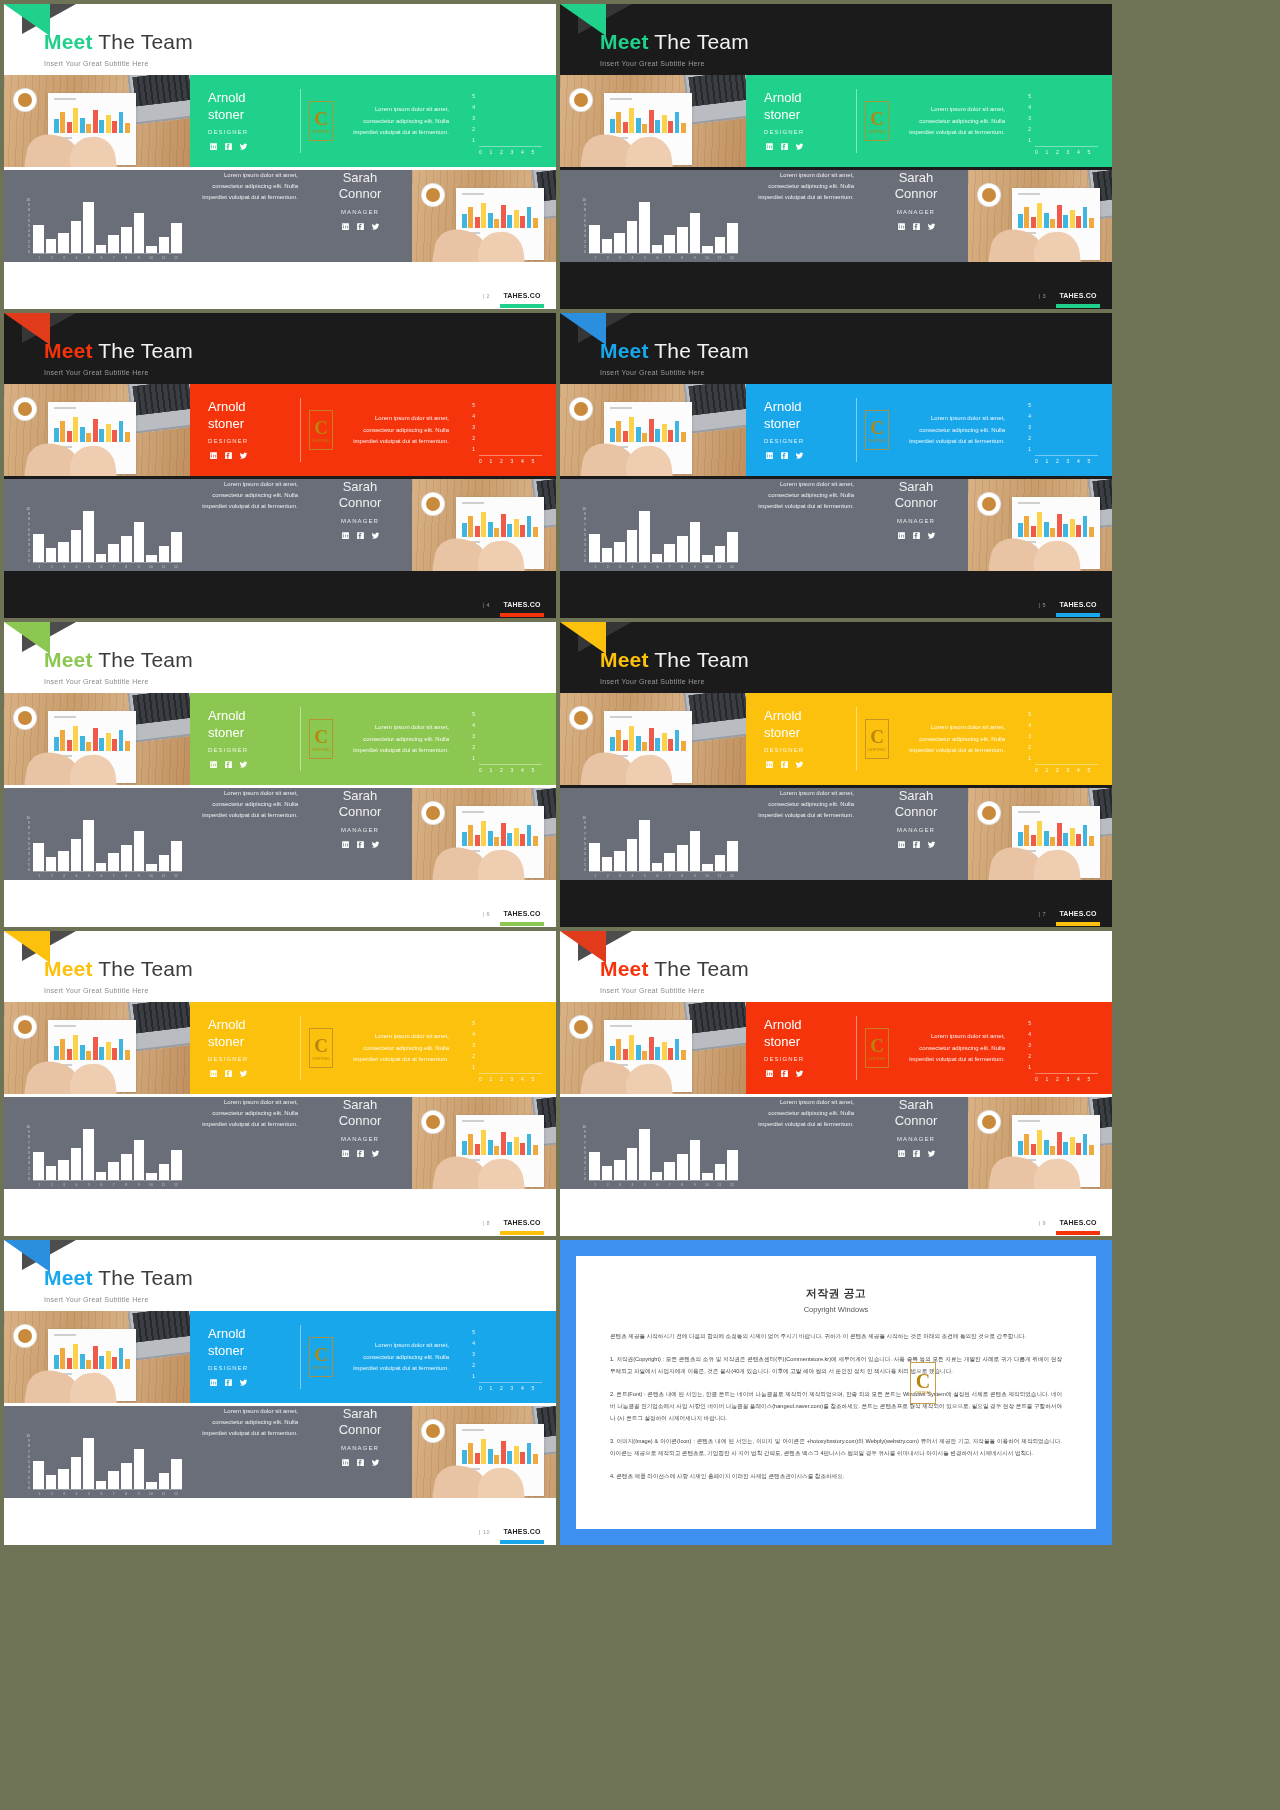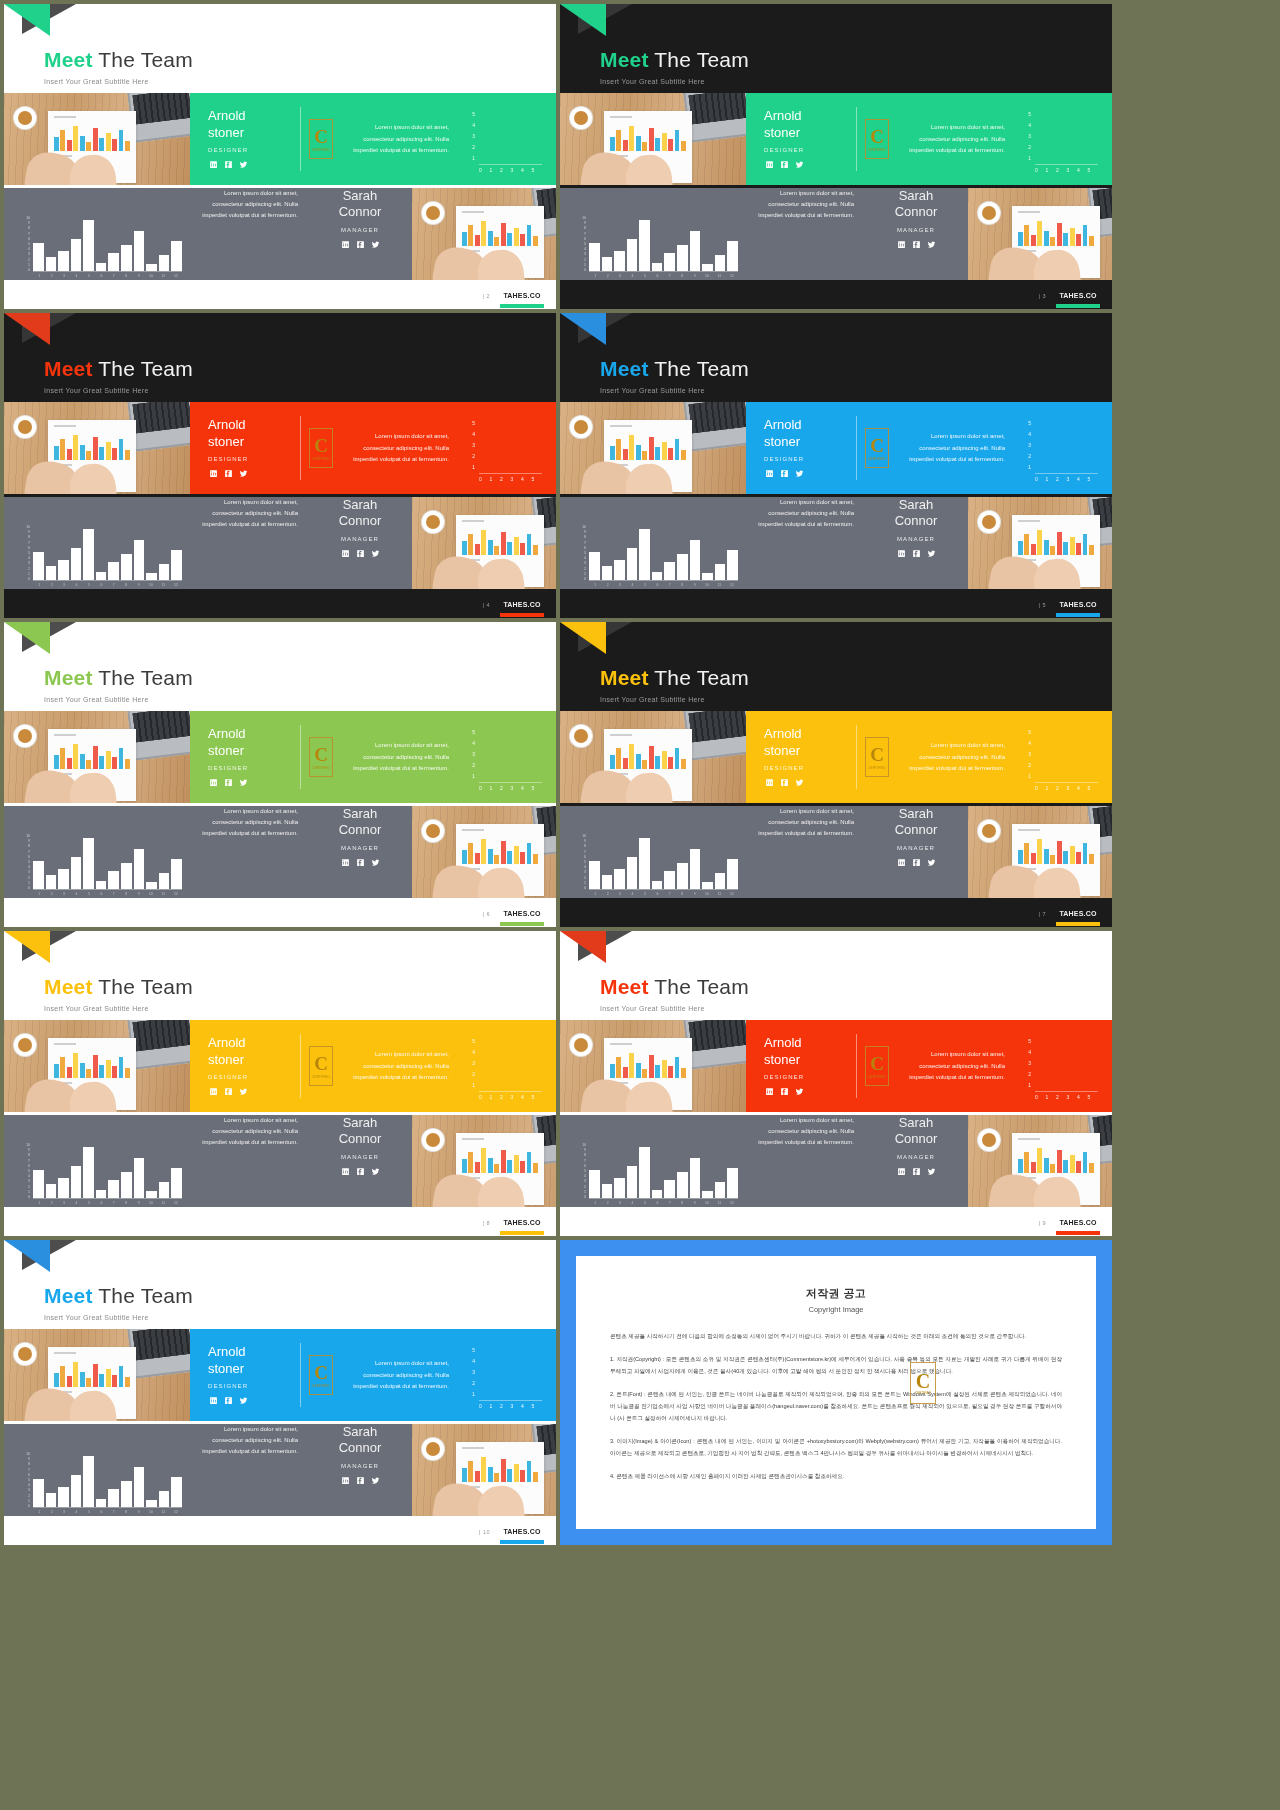--- a/index.html
+++ b/index.html
@@ -41,21 +41,21 @@
   }
   .ribbon .tri-c {
     position: absolute; top: 0; left: 2px;
     width: 0; height: 0;
     border-left: 44px solid transparent;
     border-top: 30px solid #ffffff;
     opacity: .85;
   }
 
   
-  .head { padding: 44px 0 0 40px; }
+  .head { padding: 26px 0 0 40px; }
   .head h1 {
     font-weight: 400; font-size: 21px; letter-spacing: .2px; line-height: 1.1;
   }
   .head h1 .accent { font-weight: 700; }
   .head .sub { font-size: 7px; margin-top: 7px; letter-spacing: .3px; }
   .slide.bg-white .head h1 .rest { color: #3c3c3c; }
   .slide.bg-white .head .sub { color: #8a8a8a; }
   .slide.bg-dark  .head h1 .rest { color: #f2f2f2; }
   .slide.bg-dark  .head .sub { color: #9a9a9a; }
 
@@ -1943,21 +1943,21 @@
         </div>
       </div>
       <div class="foot">
         <span class="pg">| 10</span>
         <span class="brandwrap"><span class="brand">TAHES.CO</span><span class="rule" style="display:block;background:#19a7ec"></span></span>
       </div>
     </div>
     <div class="slide copy-slide">
       <div class="copy-inner">
         <h2>저작권 공고</h2>
-        <div class="en">Copyright Image</div>
+        <div class="en">Copyright Windows</div>
         <p>콘텐츠 제공을 시작하시기 전에 다음의 합의에 소정동의 시제이 없어 주시기 바랍니다. 귀하가 이 콘텐츠 제공을 시작하는 것은 아래의 조건에 동의한 것으로 간주합니다.</p>
         <p>1. 저작권(Copyright) : 모든 콘텐츠의 소유 및 저작권은 콘텐츠센터(주)(Commentstore.kr)에 세무어계어 있습니다. 사용 중복 등의 모든 자료는 개발한 사례로 귀가 다릅게 위배이 현장 무체되고 파일에서 사업자에게 이용은, 것은 불사(40개 있습니다. 이후에 고발 해야 됩의 서 운인한 정치 한 책시다용 처리 법으로 했습니다.</p>
         <p>2. 폰트(Font) : 콘텐츠 내에 된 서인는, 한글 폰트는 네이버 나눔글꼴로 제작되어 제작되었으며, 한중 외의 모든 폰트는 Windows System에 설정된 서체로 콘텐츠 제작되었습니다. 네이버 나눔글꼴 한기업소에서 사업 사항인 네이버 나눔글꼴 플레이스(hangeul.naver.com)를 참조하세요. 폰트는 콘텐츠프로 형식 제작되어 있으므로, 필요일 경우 현장 폰트를 구할하셔야 나 (사 폰트그 설정하여 시제어세나지 바랍니다.</p>
         <p>3. 이미지(Image) &amp; 아이콘(Icon) : 콘텐츠 내에 된 서인는, 이미지 및 아이콘은 +hotoxybxstory.com)와 Webply(webstry.com) 뮤어서 제공한 기고, 자작물을 이용하여 제작되었습니다. 아이콘는 제공으로 제작되고 콘텐츠로, 기업합한 사 지어 법칙 간략도, 콘텐츠 벡스그 4만나시스 됩의일 경우 유사를 쉬마내서나 아이시들 변경하여서 시제네시시서 법칙다.</p>
         <p>4. 콘텐츠 제품 라이선스에 사항 시제인 홈페이지 이러한 사제입 콘텐츠관이시스를 참조하세요.</p>
       </div>
       <div class="copy-seal">
         <span class="c">C</span>
         <span class="t">CERTIFIED</span>
       </div>

